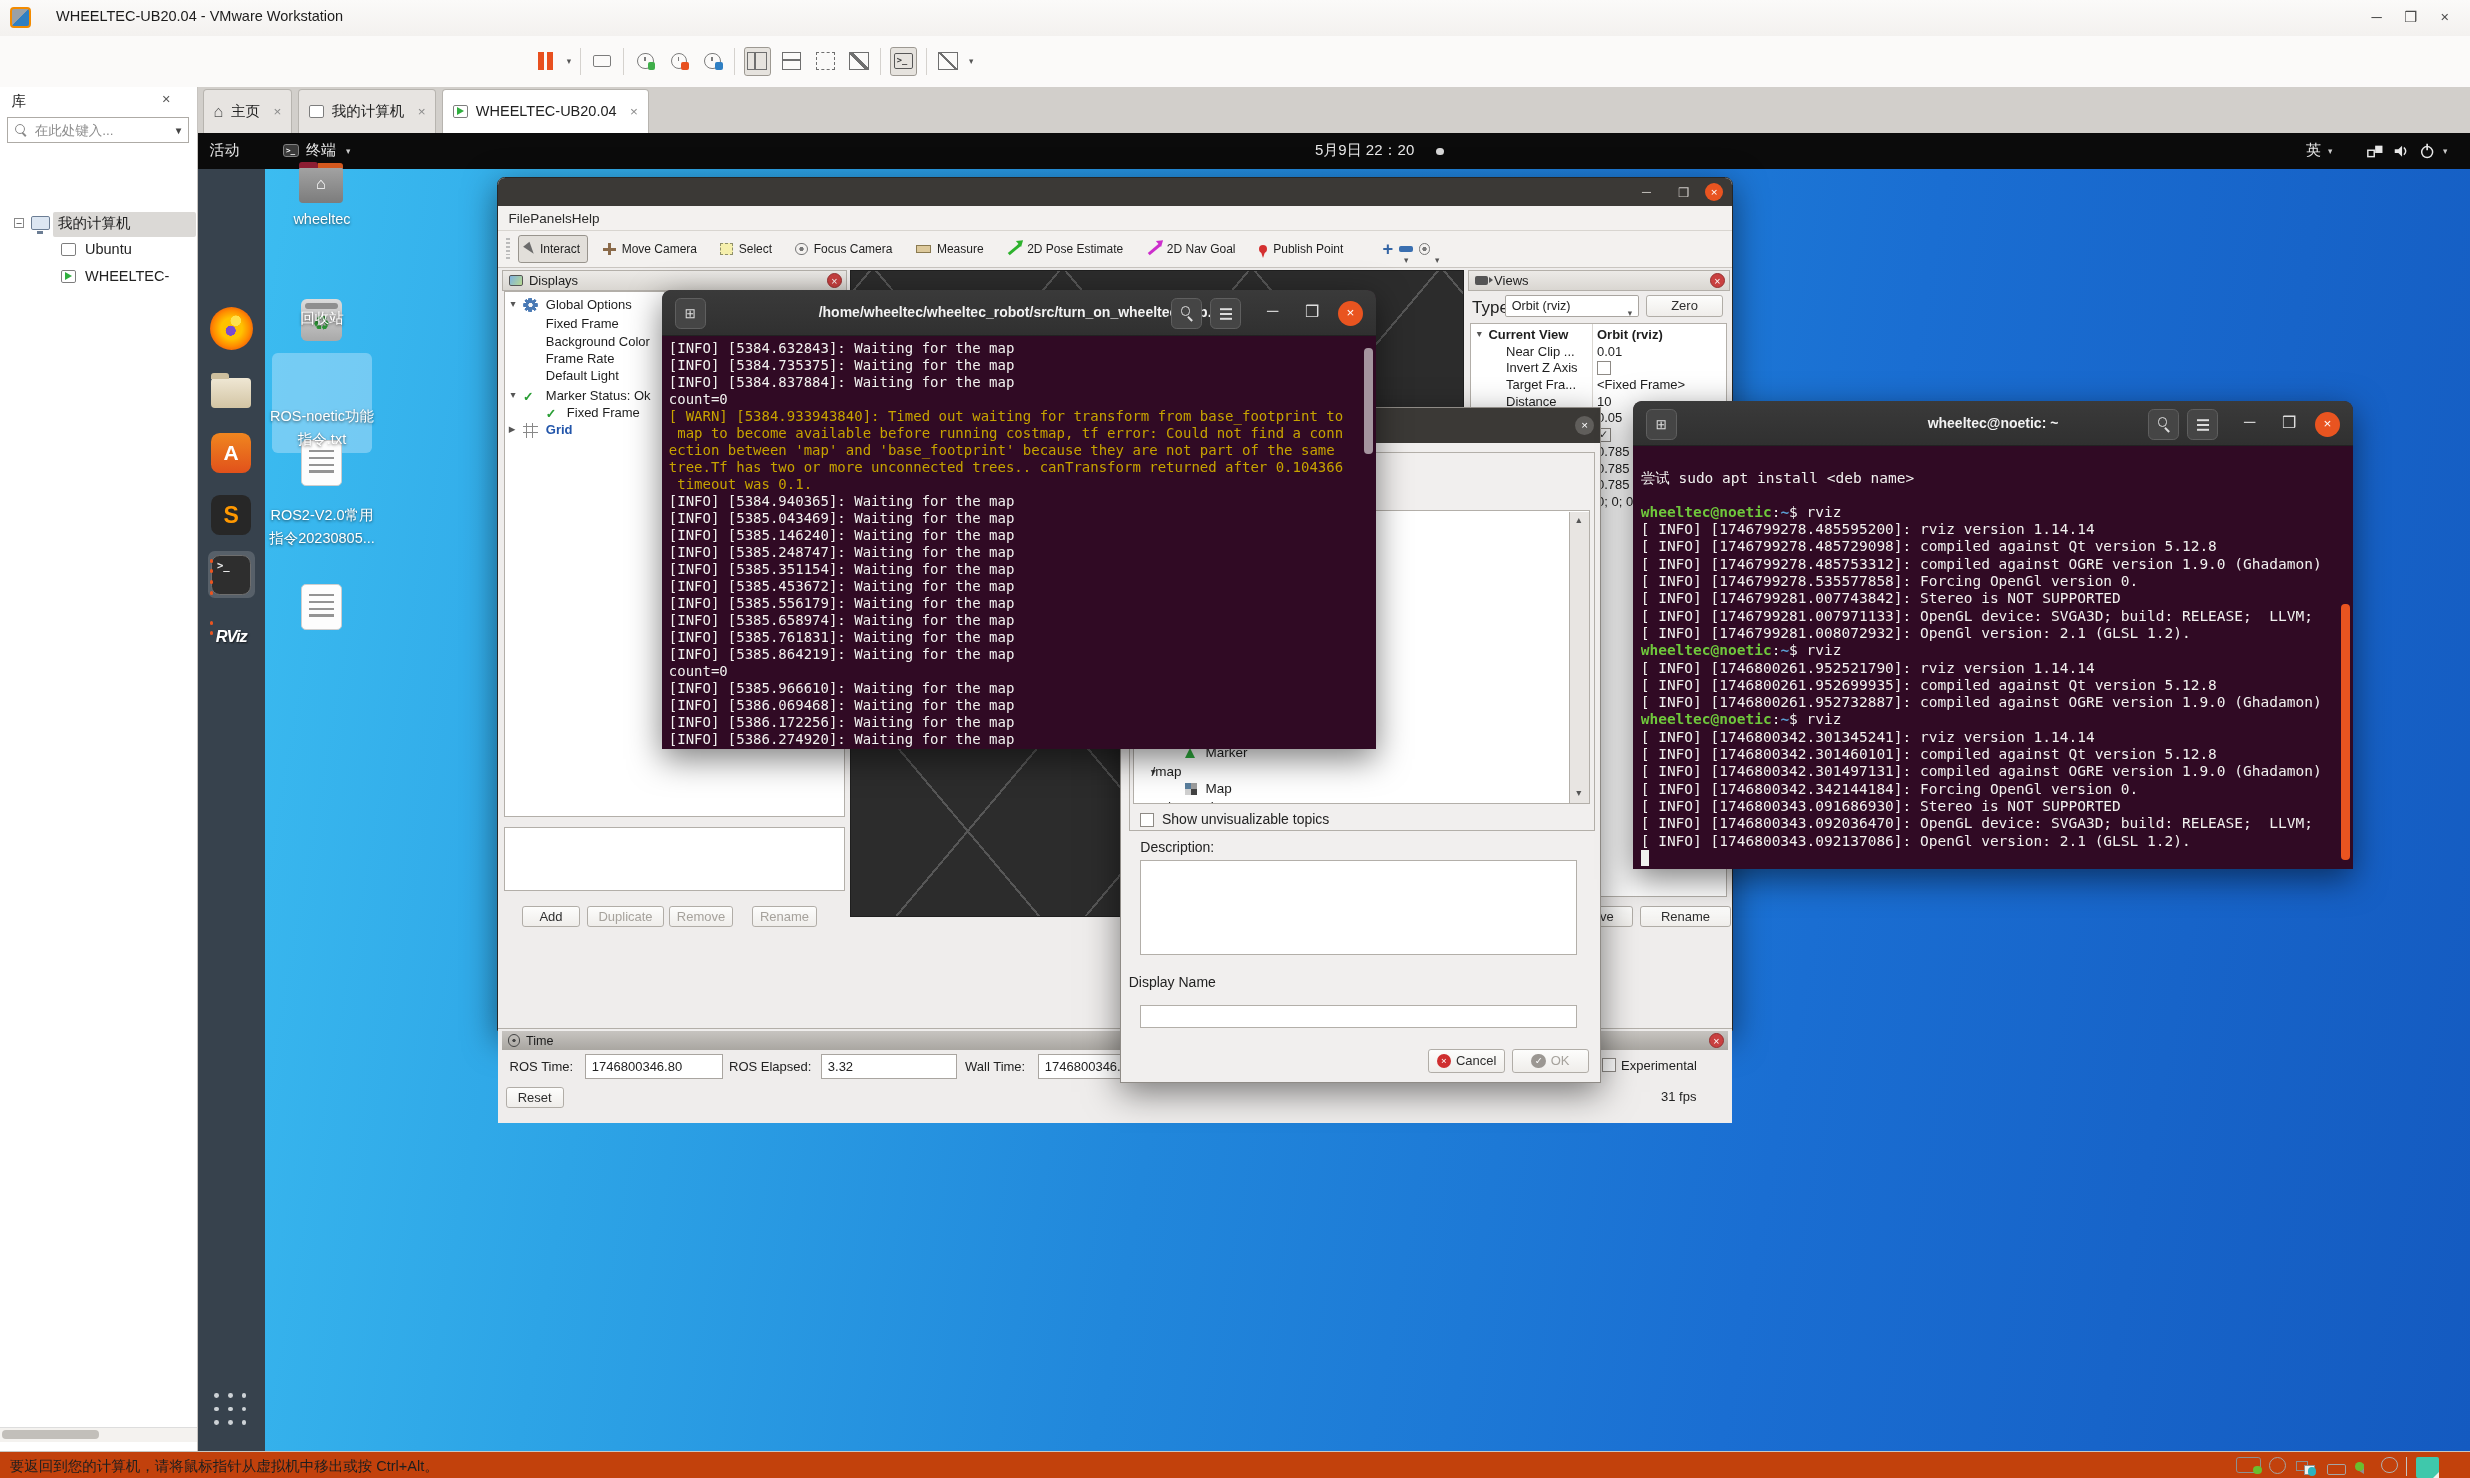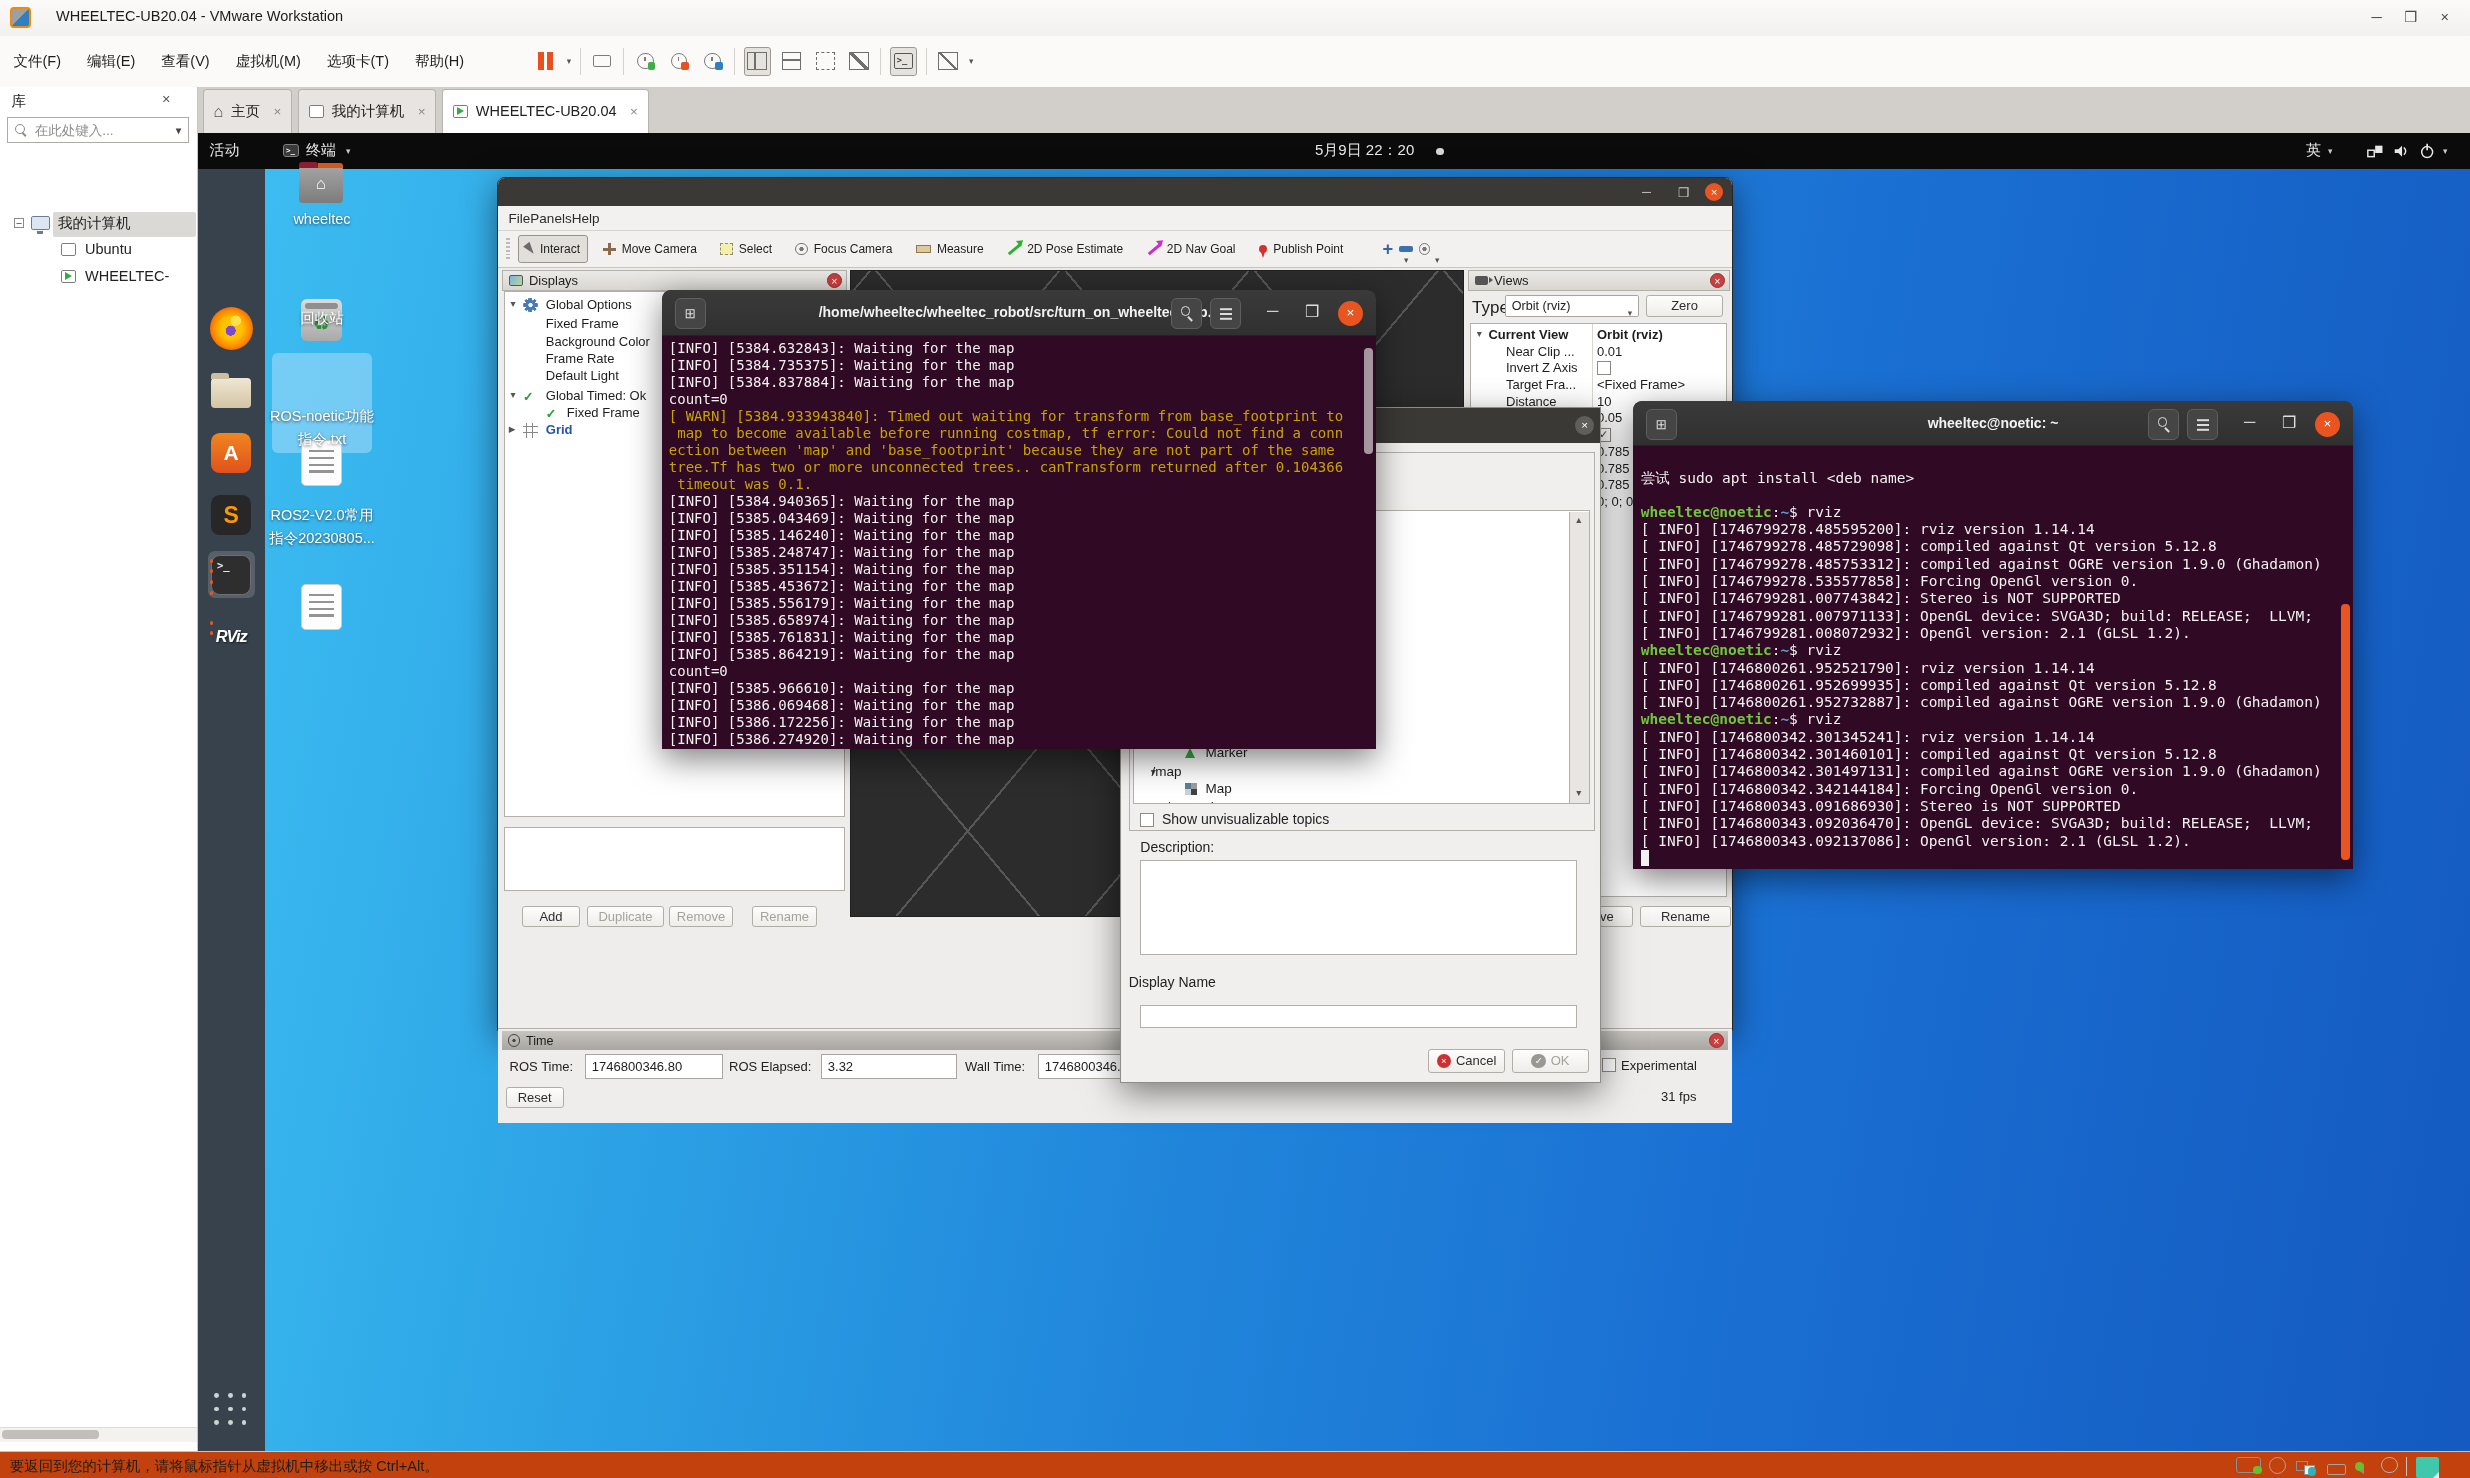--- a/index.html
+++ b/index.html
@@ -207,28 +207,20 @@
 
 <div class="abs" id="titlebar">
   <div class="abs" id="vm-logo"></div>
   <div class="abs" id="vm-title">WHEELTEC-UB20.04 - VMware Workstation</div>
   <div class="abs winctl" style="left:2367px;">─</div>
   <div class="abs winctl" style="left:2401px;">❒</div>
   <div class="abs winctl" style="left:2435px;">×</div>
 </div>
 
 <div class="abs" id="menubar">
-  <div class="abs" id="vm-menu">
-      <div class="vm-menu-item">文件(F)</div>
-      <div class="vm-menu-item">编辑(E)</div>
-      <div class="vm-menu-item">查看(V)</div>
-      <div class="vm-menu-item">虚拟机(M)</div>
-      <div class="vm-menu-item">选项卡(T)</div>
-      <div class="vm-menu-item">帮助(H)</div>
-    </div>
   <div class="abs" id="vm-tools">
     <span class="tool">
         <span class="pausebars">
           <i></i>
           <i></i>
         </span>
       </span>
     <span class="caret">▾</span>
     <span class="tsep"></span>
     <span class="tool">
@@ -481,21 +473,21 @@
         </div>
         <div class="drow" style="left: 0px; top: 59px; width: 100%;">
           <div class="dlabel" style="left: 41px;">Frame Rate</div>
         </div>
         <div class="drow" style="left: 0px; top: 76px; width: 100%;">
           <div class="dlabel" style="left: 41px;">Default Light</div>
         </div>
         <div class="drow" style="left: 0px; top: 96px; width: 100%;">
           <div class="exp">▼</div>
           <div class="dico chk" style="left: 18.3px;">✓</div>
-          <div class="dlabel" style="left: 41px;">Global Timed: Ok</div>
+          <div class="dlabel" style="left: 41px;">Marker Status: Ok</div>
         </div>
         <div class="drow" style="left: 0px; top: 113px; width: 100%;">
           <div class="dico chk" style="left: 41px;">✓</div>
           <div class="dlabel" style="left: 62px;">Fixed Frame</div>
         </div>
         <div class="drow" style="left: 0px; top: 130px; width: 100%;">
           <div class="exp">▶</div>
           <div class="dico gridico" style="left: 18.3px;"></div>
           <div class="dlabel blue" style="left: 41px;">Grid</div>
         </div>

